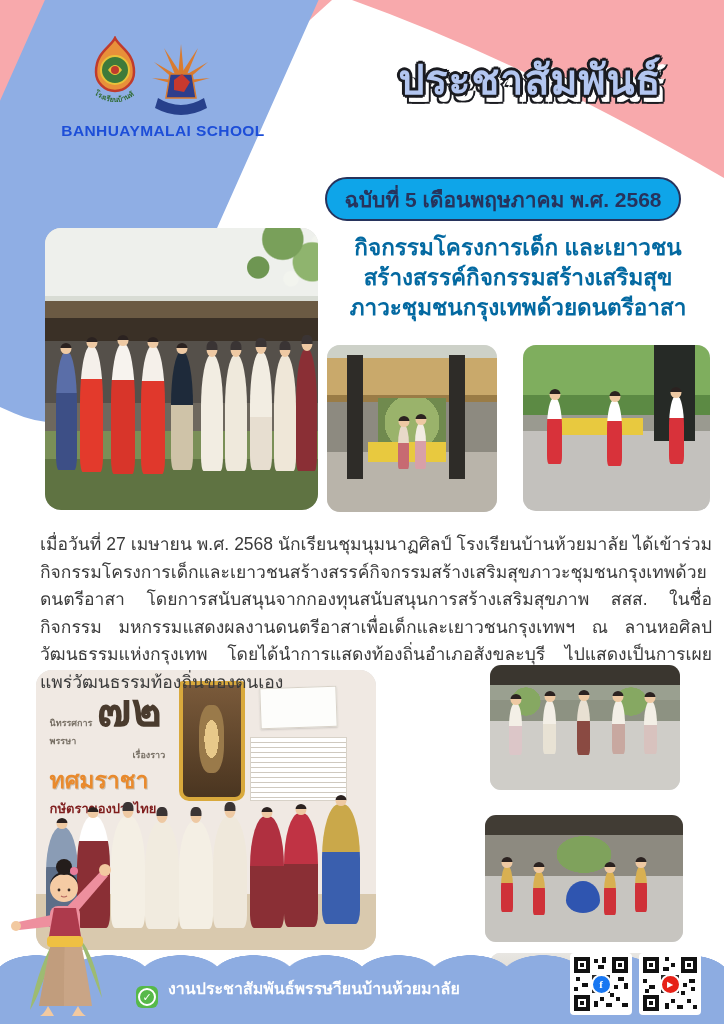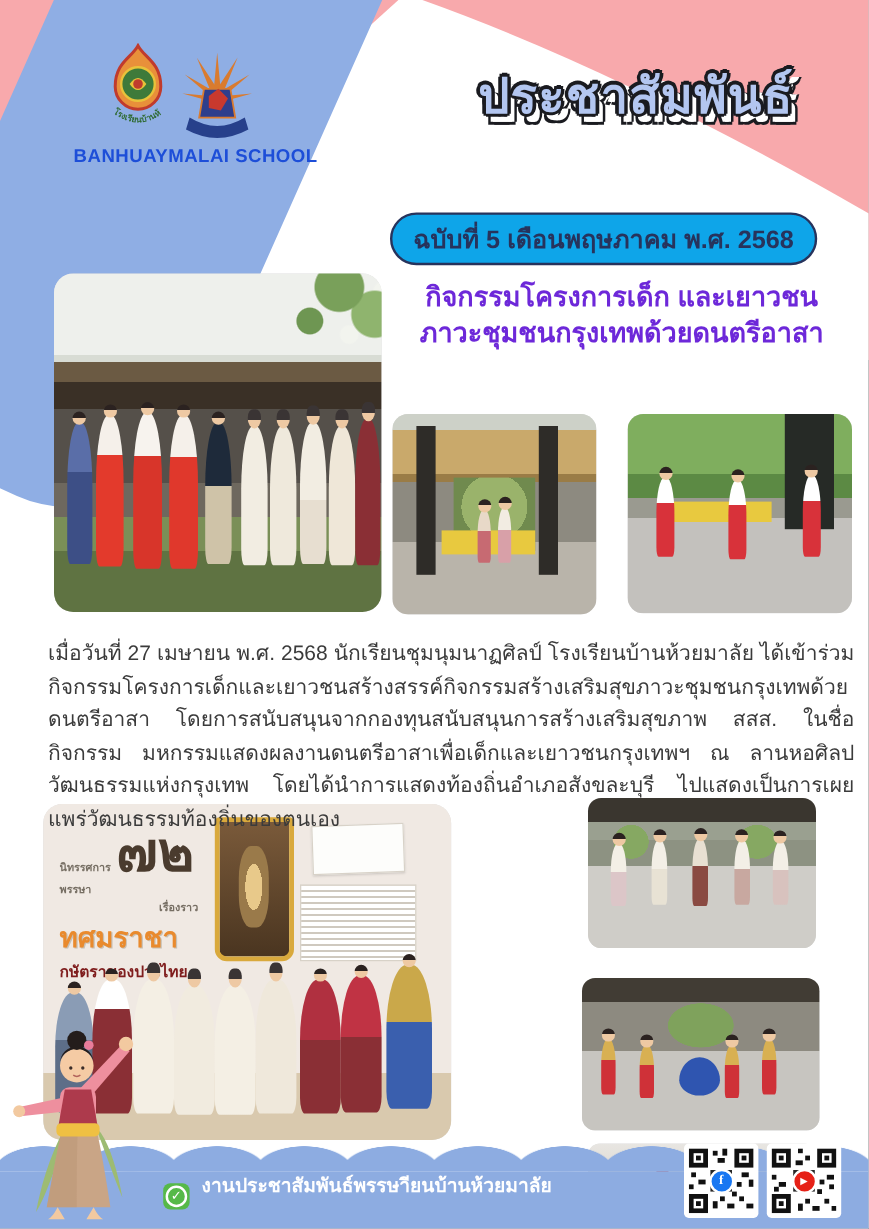--- a/index.html
+++ b/index.html
@@ -28,21 +28,21 @@
       text-shadow:-2px -2px 0 #1a1b20,2px -2px 0 #1a1b20,-2px 2px 0 #1a1b20,2px 2px 0 #1a1b20,
       -3px 0 0 #1a1b20,3px 0 0 #1a1b20,0 -3px 0 #1a1b20,0 3px 0 #1a1b20,
       4px 7px 0 #ffffff,6px 7px 0 #ffffff,
       7px 9px 0 #1a1b20,2px 9px 0 #1a1b20,8px 7px 0 #1a1b20;}
   .issue-pill{left:325px;top:177px;width:352px;height:40px;z-index:4;background:#0ea5e9;
       border:2.5px solid #27335C;border-radius:24px;display:flex;align-items:center;justify-content:center;
       font-size:21px;font-weight:bold;color:#27335C;}
 
   
   .headline{left:318px;top:233px;width:400px;text-align:center;z-index:4;
-      font-size:22.5px;line-height:30px;font-weight:800;color:#6d28d9;
+      font-size:22.5px;line-height:30px;font-weight:800;color:#0369a1;
       text-shadow:-2px -2px 0 #fff,2px -2px 0 #fff,-2px 2px 0 #fff,2px 2px 0 #fff,
       -2px 0 0 #fff,2px 0 0 #fff,0 -2px 0 #fff,0 2px 0 #fff;}
 
   
   .photo{z-index:3;border-radius:16px;overflow:hidden;background:#ddd;}
   .photo .abs{position:absolute;}
   .p{position:absolute;border-radius:45% 45% 12% 12%;}
   .p::before{content:"";position:absolute;top:-9px;left:50%;transform:translateX(-50%);
       width:11px;height:11px;border-radius:50%;
       background:linear-gradient(#2b2220 0 45%,#eec9a3 45% 100%);}
@@ -119,20 +119,21 @@
 
   <div class="abs masthead">
     <div class="m2">ประชาสัมพันธ์</div>
   </div>
   <div class="abs issue-pill">
     <span>ฉบับที่ 5 เดือนพฤษภาคม พ.ศ. 2568</span>
   </div>
 
   <div class="abs headline">
     <div>กิจกรรมโครงการเด็ก และเยาวชน</div>
+    <div>สร้างสรรค์กิจกรรมสร้างเสริมสุข</div>
     <div>ภาวะชุมชนกรุงเทพด้วยดนตรีอาสา</div>
   </div>
 
   <div class="abs photo" style="left:45px;top:228px;width:273px;height:282px;">
     <div class="abs" style="inset:0;background:linear-gradient(#eef0ec 0 24%,#d8dcd4 24% 26%,#6b5a43 26% 32%,#3a3026 32% 40%,#55504a 40% 62%,#6e685e 62% 72%,#7a8f57 72% 82%,#5f7342 82% 100%);"></div>
     <div class="abs" style="left:45%;top:-6%;width:60%;height:40%;background:
          radial-gradient(circle at 70% 25%, #79a05a 0 14%, rgba(0,0,0,0) 15%),
          radial-gradient(circle at 88% 45%, #8fb46e 0 12%, rgba(0,0,0,0) 13%),
          radial-gradient(circle at 55% 50%, #6e9652 0 10%, rgba(0,0,0,0) 11%),
          radial-gradient(circle at 75% 60%, #f2f4ee 0 5%, rgba(0,0,0,0) 6%),

